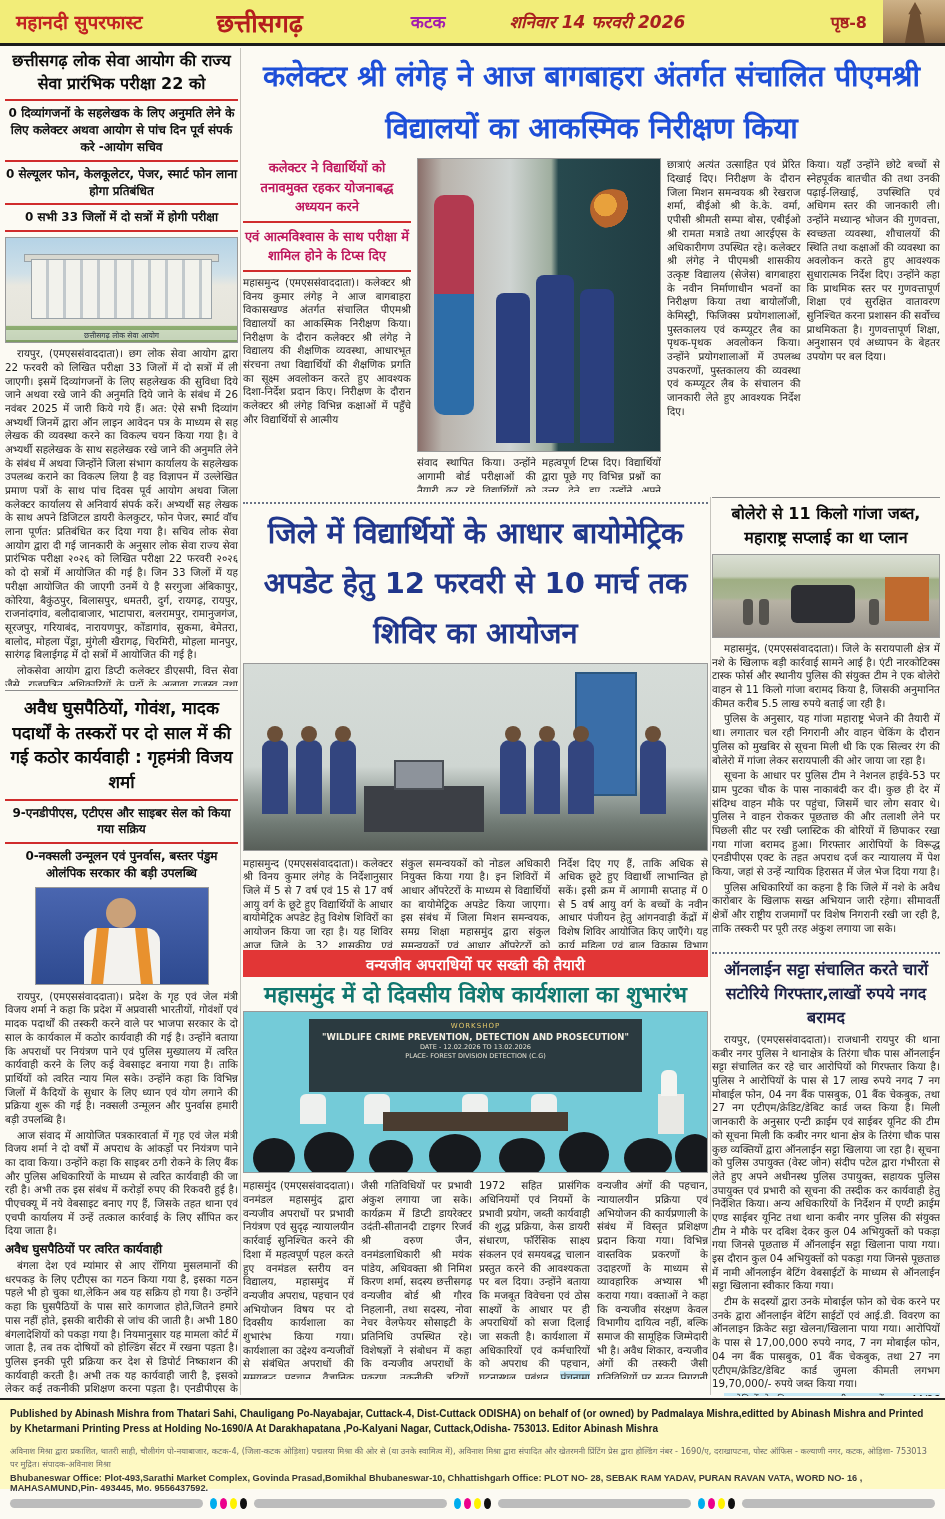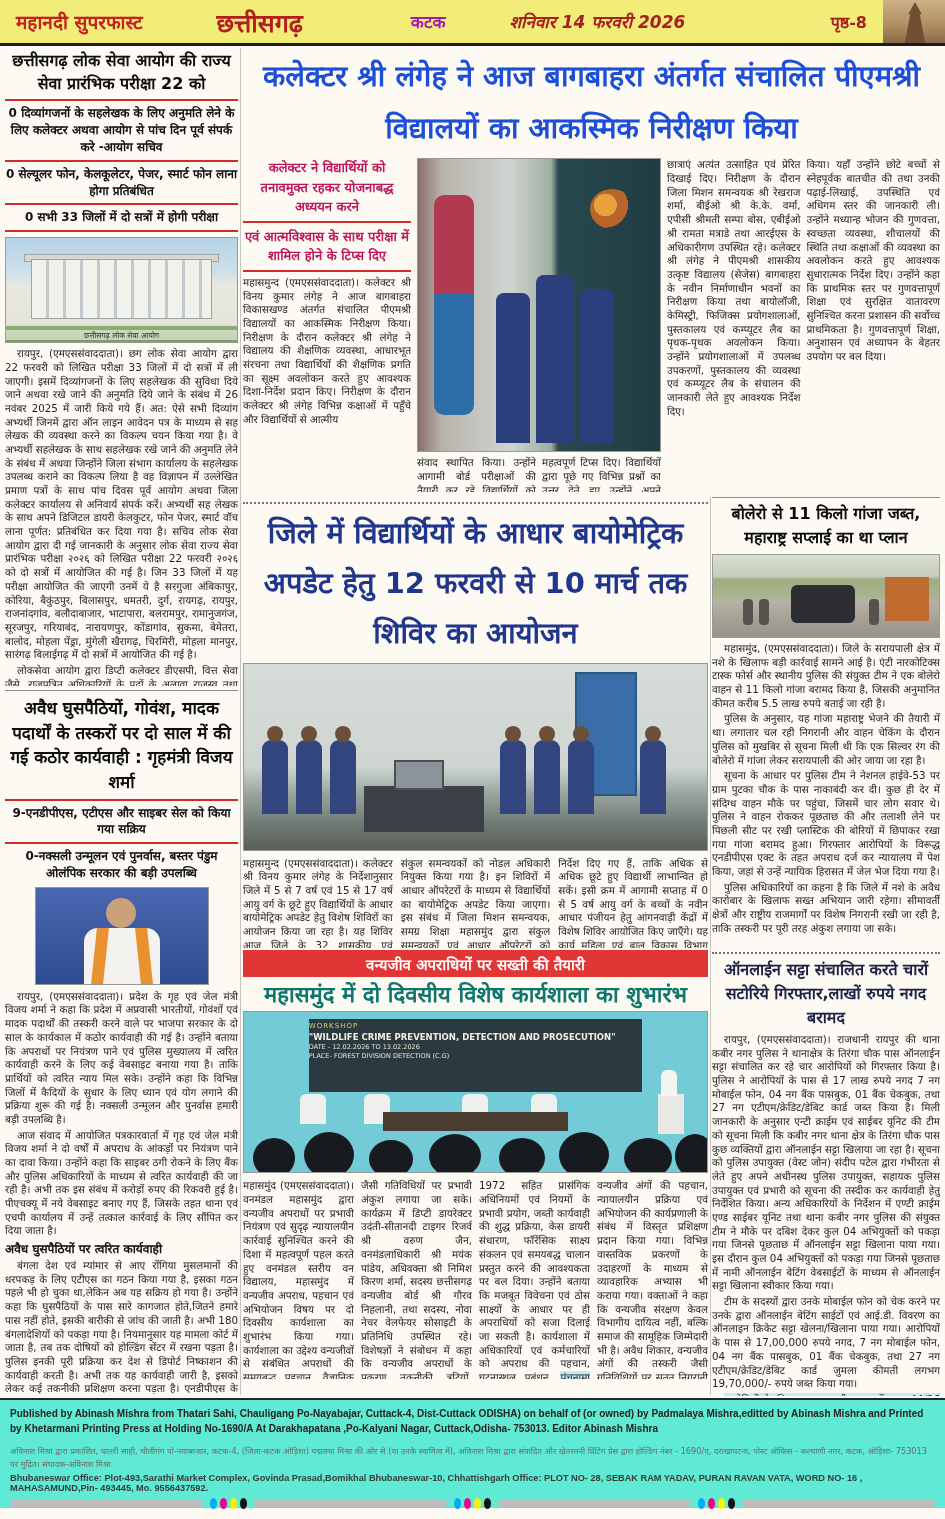--- a/index.html
+++ b/index.html
@@ -75,21 +75,21 @@
   .ad-kid::before{content:"";position:absolute;left:5px;top:-14px;width:16px;height:16px;border-radius:50%;background:#6b4f38;}
   .ad-cols{display:flex;gap:8px;margin-top:6px;height:152px;overflow:hidden;}
   .ad-cols .jtxt{flex:1;}
   
   .wild{position:absolute;left:243px;top:950px;width:465px;height:448px;overflow:hidden;}
   .wd-banner{height:27px;background:#e23636;color:#ffffff;font-size:15px;font-weight:bold;
              display:flex;align-items:center;justify-content:center;}
   .wd-h{font-size:22px;font-weight:bold;text-align:center;color:#0f766e;margin:5px 0 3px;line-height:1.2;}
   .wd-photo{height:160px;background:#74cbd8;}
   .wd-sign{position:absolute;left:14%;top:4%;width:72%;height:46%;background:#2b3a40;color:#f3efe2;
-           padding-top:3px;box-sizing:border-box;}
+           text-align:center;padding-top:3px;box-sizing:border-box;}
   .wd-sign .s1{font-size:7px;letter-spacing:1px;color:#e5c96a;margin:0;}
   .wd-sign .s2{font-size:8.5px;font-weight:bold;margin:2px 0 1px;}
   .wd-sign .s3,.wd-sign .s4{font-size:6.5px;margin:1px 0;color:#e8e4d4;}
   .wd-table{position:absolute;left:30%;bottom:26%;width:40%;height:12%;background:#4a3c30;}
   .wd-chair{position:absolute;bottom:30%;width:26px;height:30px;border-radius:6px 6px 0 0;background:#eef0ee;}
   .wd-aud{position:absolute;bottom:-6px;border-radius:50%;background:#171a1e;}
   .wd-pod{position:absolute;right:5%;bottom:24%;width:26px;height:40px;background:#e8e8e4;}
   .wd-man{position:absolute;right:6.5%;bottom:48%;width:16px;height:26px;border-radius:6px 6px 0 0;background:#f4f4f0;}
   .wd-cols{display:flex;gap:7px;margin-top:6px;height:200px;overflow:hidden;}
   .wd-cols .col{flex:1;}
@@ -99,21 +99,21 @@
   .bo-h{font-size:16px;font-weight:bold;text-align:center;line-height:1.5;color:#0c0c0c;margin:0;}
   .bo-photo{height:82px;margin:4px 0;
      background:linear-gradient(180deg,#dadfd3 0%,#c6cdb9 26%,#9fae83 30%,#a9b492 52%,#b7b2a4 56%,#96918a 100%);}
   .bo-suv{position:absolute;left:78px;bottom:14px;width:64px;height:38px;border-radius:6px;background:#2d2e33;}
   .bo-truck{position:absolute;right:10px;bottom:16px;width:44px;height:44px;background:#bf6a2f;}
   .bo-man{position:absolute;bottom:12px;width:10px;height:26px;border-radius:4px;background:#55534e;}
   .satta{position:absolute;left:712px;top:952px;width:228px;height:444px;overflow:hidden;
          border-top:2px dotted #6a7386;padding-top:4px;box-sizing:border-box;}
   .sa-h{font-size:16px;font-weight:bold;text-align:center;line-height:1.5;color:#1d2146;margin:0 0 3px;}
   
-  .footer{position:absolute;left:0;top:1398px;width:945px;height:110px;background:#5eead4;
+  .footer{position:absolute;left:0;top:1398px;width:945px;height:91px;background:#fef9c3;
           border-top:2px solid #242424;box-sizing:border-box;padding:4px 10px 0;}
   .f-eng{font-family:"Liberation Sans",sans-serif;font-size:10px;font-weight:bold;color:#232323;
          margin:2px 0 0;line-height:1.5;}
   .f-hin{font-size:8.2px;color:#6a6a6a;margin:9px 0 0;line-height:1.6;}
   .f-off{font-family:"Liberation Sans",sans-serif;font-size:9.2px;font-weight:bold;color:#3a3a3a;margin:2px 0 0;}
   .f-bars{display:flex;align-items:center;gap:7px;margin-top:5px;}
   .bar{height:9px;background:#bcbcbc;border-radius:5px;flex:1;}
   .dots{display:flex;gap:3px;flex:none;}
   .dot{width:7px;height:11px;border-radius:50%;}
   .dc{background:#00adee}.dm{background:#ec008c}.dy{background:#fff200}.dk{background:#111111}

